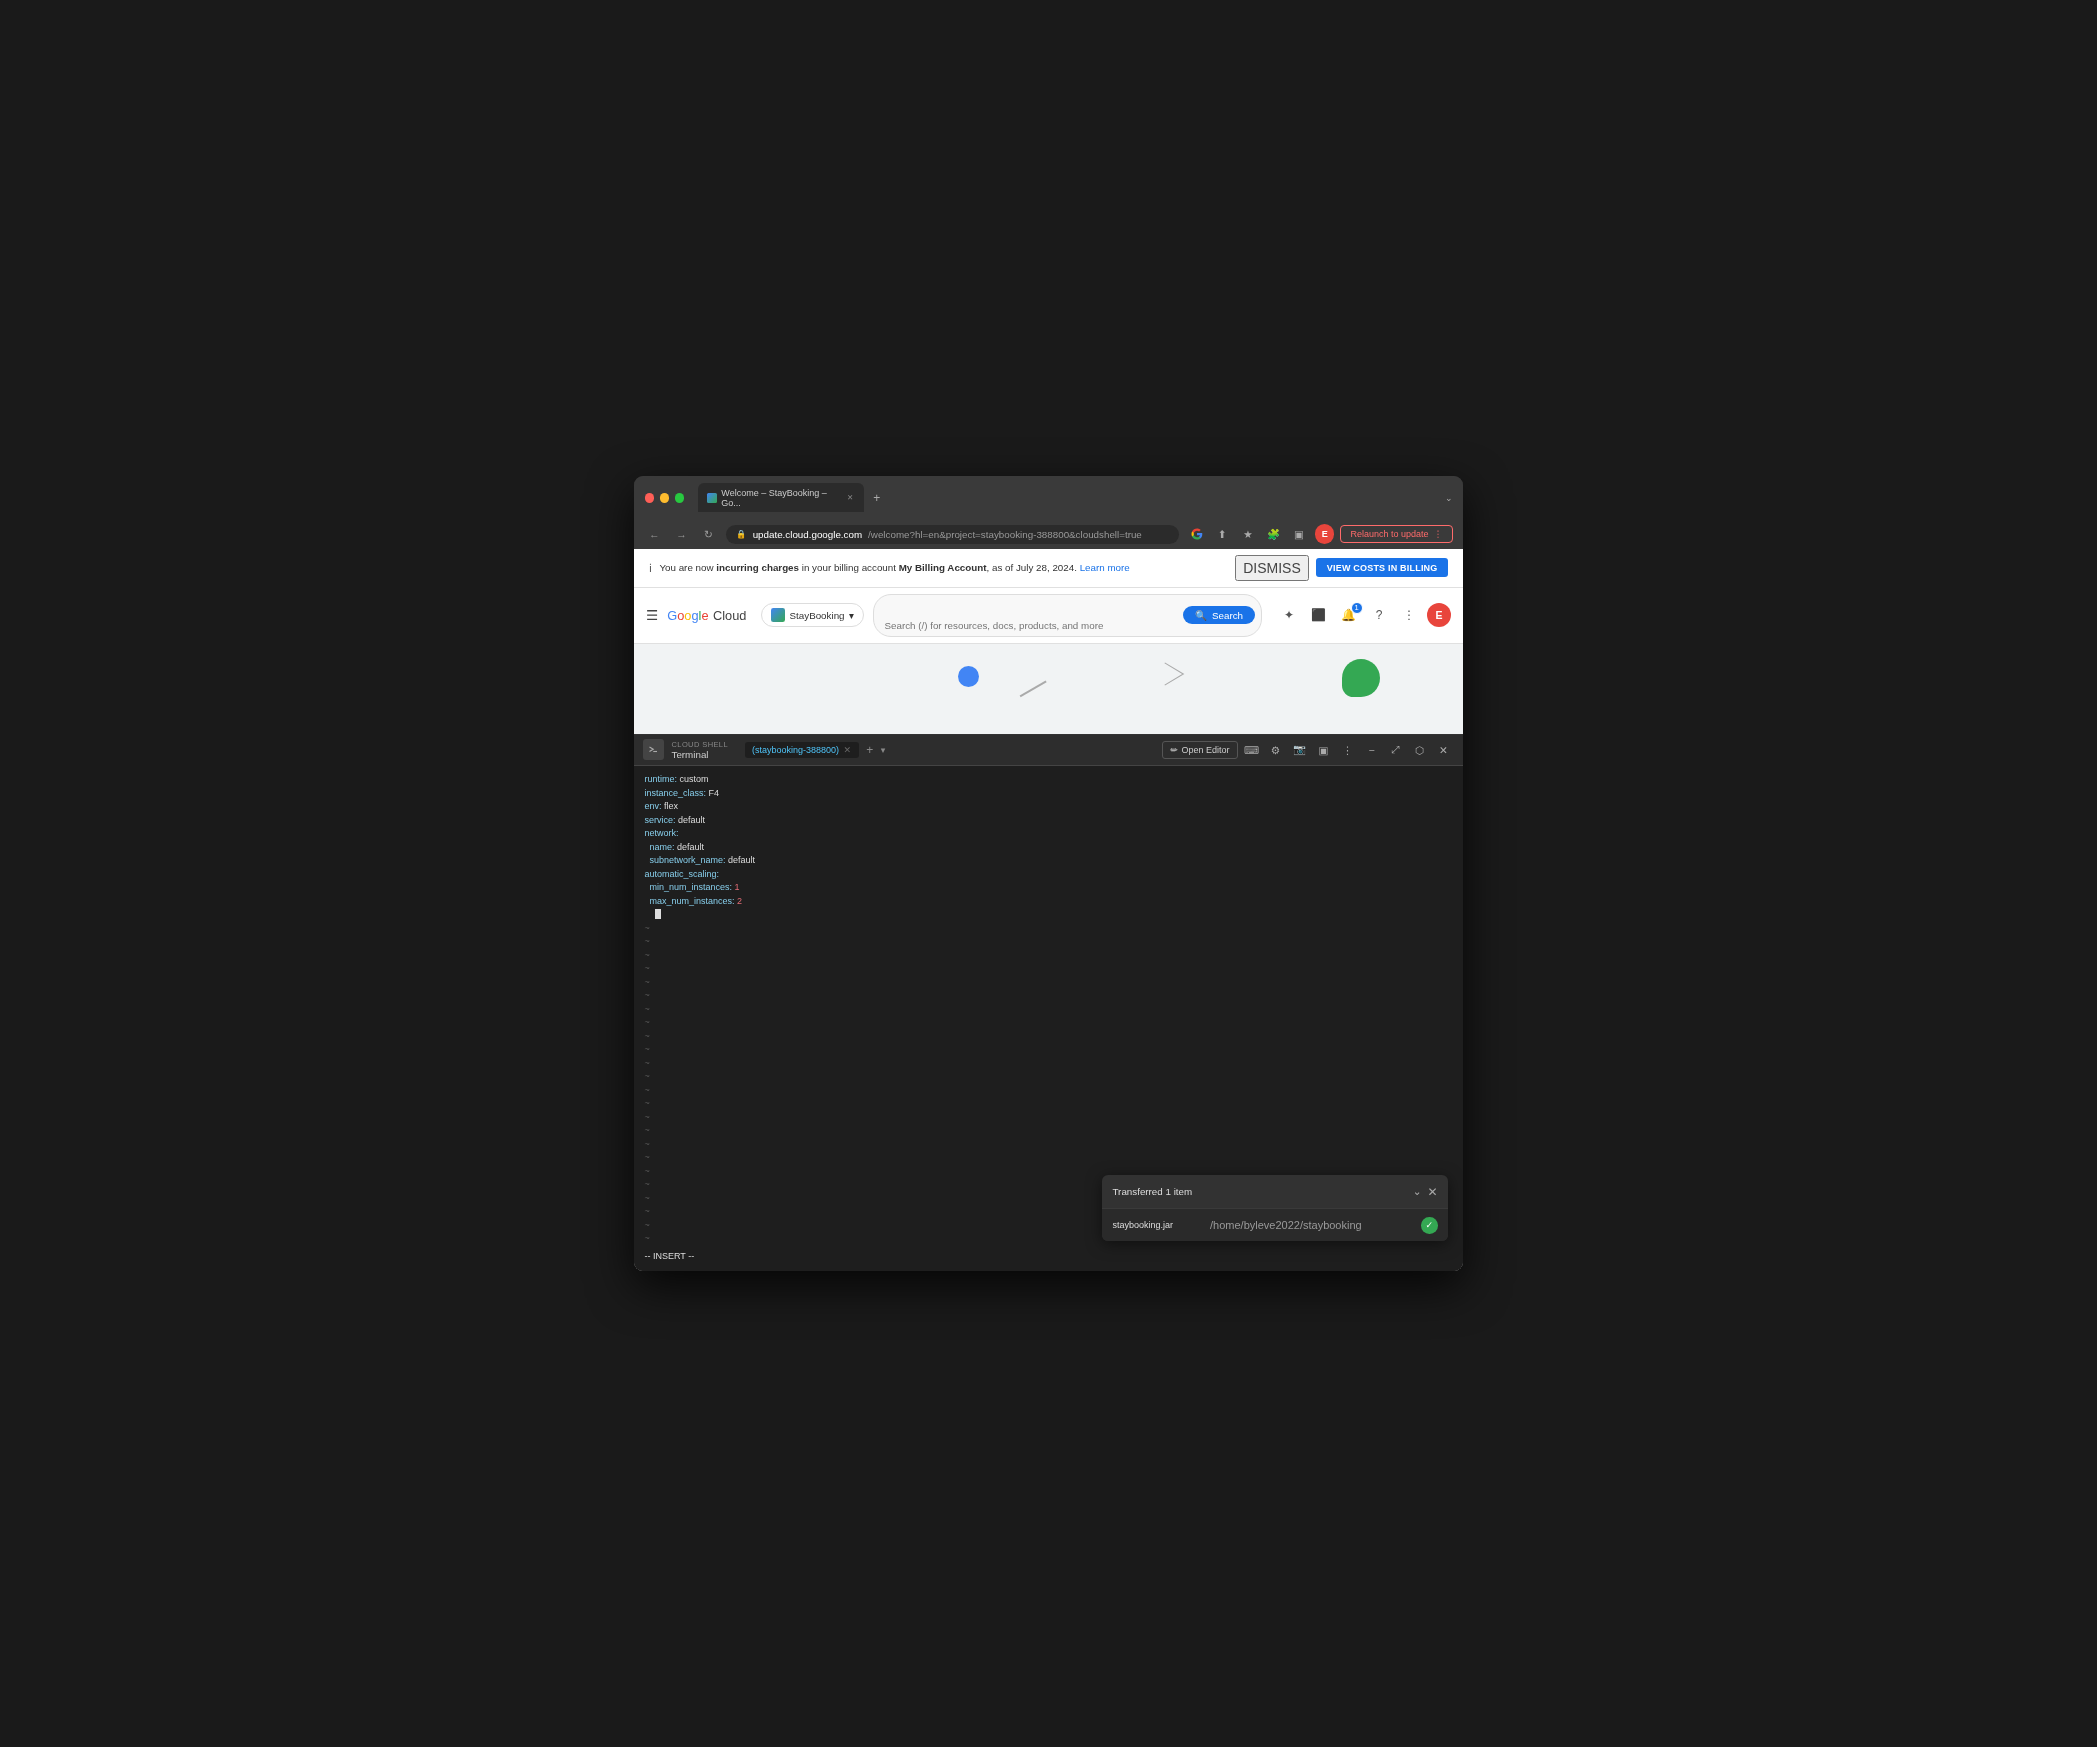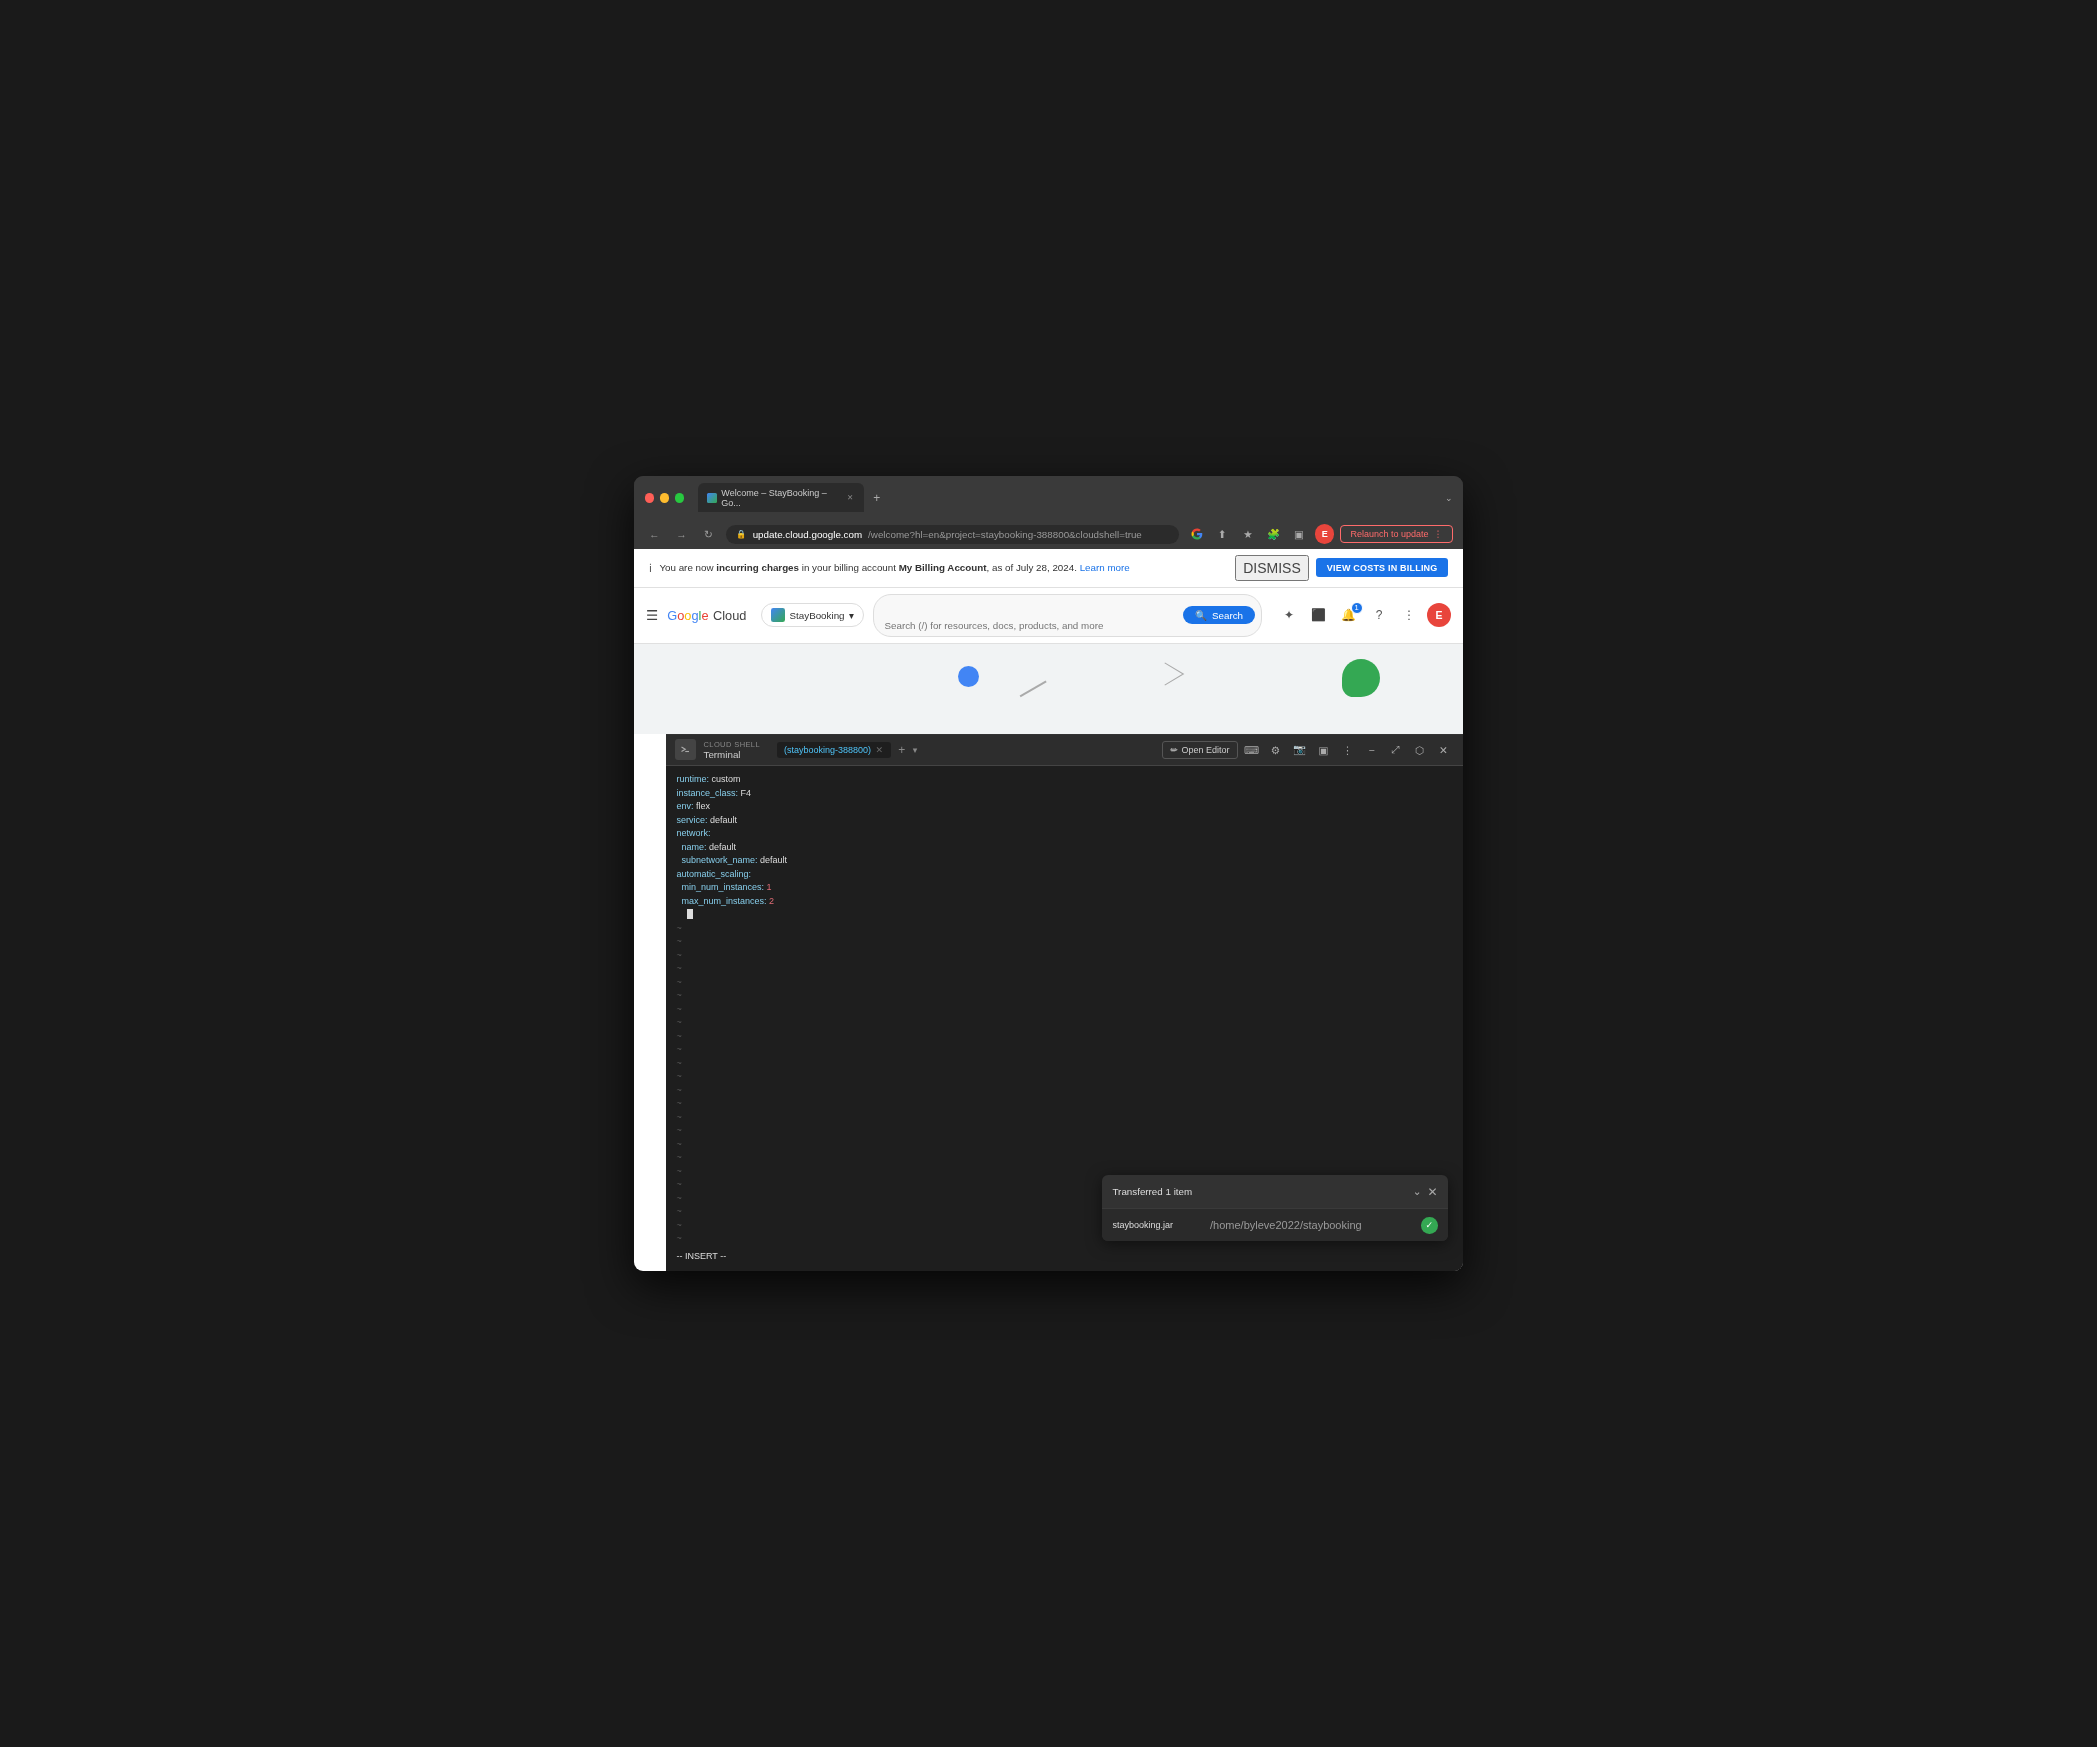--- a/index.html
+++ b/index.html
@@ -393,21 +393,20 @@
       border-radius: 50% 50% 50% 30%;
       position: absolute;
       top: 15px;
       right: 83px;
     }
 
     
     .cloud-shell {
       background: #1e1e1e;
       border-top: 0.8px solid #333;
-      margin-left: 32px;
     }
 
     .cloud-shell-header {
       background: #2d2d2d;
       padding: 4.5px 9px;
       display: flex;
       align-items: center;
       gap: 7.5px;
       border-bottom: 0.8px solid #444;
     }

